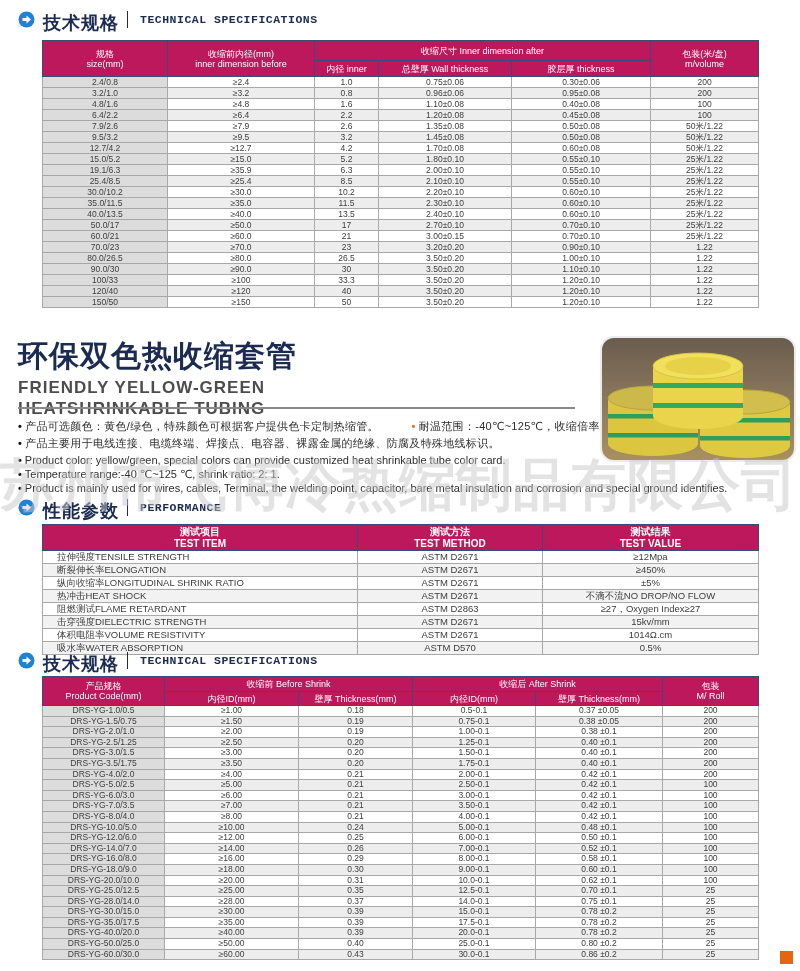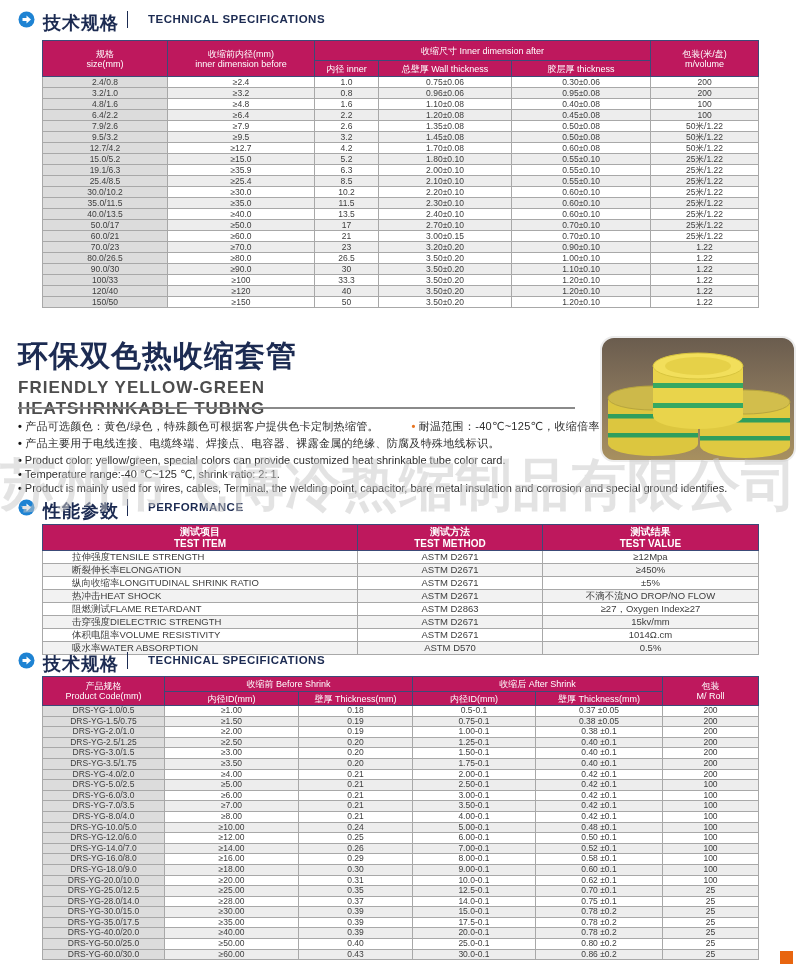--- a/index.html
+++ b/index.html
@@ -5,42 +5,42 @@
   * { margin:0; padding:0; box-sizing:border-box; }
   html,body { width:800px; height:971px; background:#fff;
     font-family:"Liberation Sans","DejaVu Sans",sans-serif; }
   #page { position:relative; width:800px; height:971px; background:#fff; overflow:hidden; }
 
   
   .sec-header { position:absolute; display:flex; align-items:flex-start; gap:8px; }
   .sec-icon { width:17px; height:17px; display:inline-block; }
   .sec-zh { font-size:18px; font-weight:bold; color:#1c2b52; letter-spacing:1px; }
   .sec-en { font-size:11.5px; font-weight:bold; color:#1c2b52; border-left:1.5px solid #1c2b52;
-    padding-left:20px; letter-spacing:0.5px; line-height:17px; }
+    padding-left:12px; letter-spacing:0.5px; line-height:17px;font-family:Liberation Mono, monospace; }
 
   
   table { border-collapse:collapse; table-layout:fixed; position:absolute; left:42px; width:716px; }
   th, td { border:1px solid #a8a8a8; text-align:center; overflow:hidden; white-space:nowrap; }
   thead th { background:#be185d; color:#fff; font-weight:normal; border:1px solid #3c4a78; }
   tbody td { color:#3c3c3c; background:#fff; }
   tbody tr:nth-child(even) td { background:#ededed; }
 
   
   #table1 { top:40px; }
   #table1 thead th { font-size:9px; line-height:10px; }
   #table1 thead tr:first-child th { height:20px; }
   #table1 thead tr:last-child th { height:16px; }
   #table1 tbody td { font-size:8.5px; height:10.3px; line-height:10px; padding:0; }
   #table1 tbody td:first-child, #table3 tbody td:first-child { background:#dcdcdc; }
 
   
   #perf-table { top:524px; }
   #perf-table thead th { font-size:10px; line-height:12px; height:26px; font-weight:bold; }
   #perf-table tbody td { font-size:9.5px; height:12.2px; line-height:12px; }
-  #perf-table tbody td:first-child { text-align:left; padding-left:29px; }
+  #perf-table tbody td:first-child { text-align:left; padding-left:14px; }
   #perf-table tbody tr:nth-child(even) td { background:#f2f2f2; }
 
   
   #table3 { top:676px; }
   #table3 thead th { font-size:9px; line-height:10px; }
   #table3 thead tr:first-child th { height:15px; }
   #table3 thead tr:last-child th { height:14px; }
   #table3 tbody td { font-size:8.5px; height:9.9px; line-height:9.6px; padding:0; }
 
   

